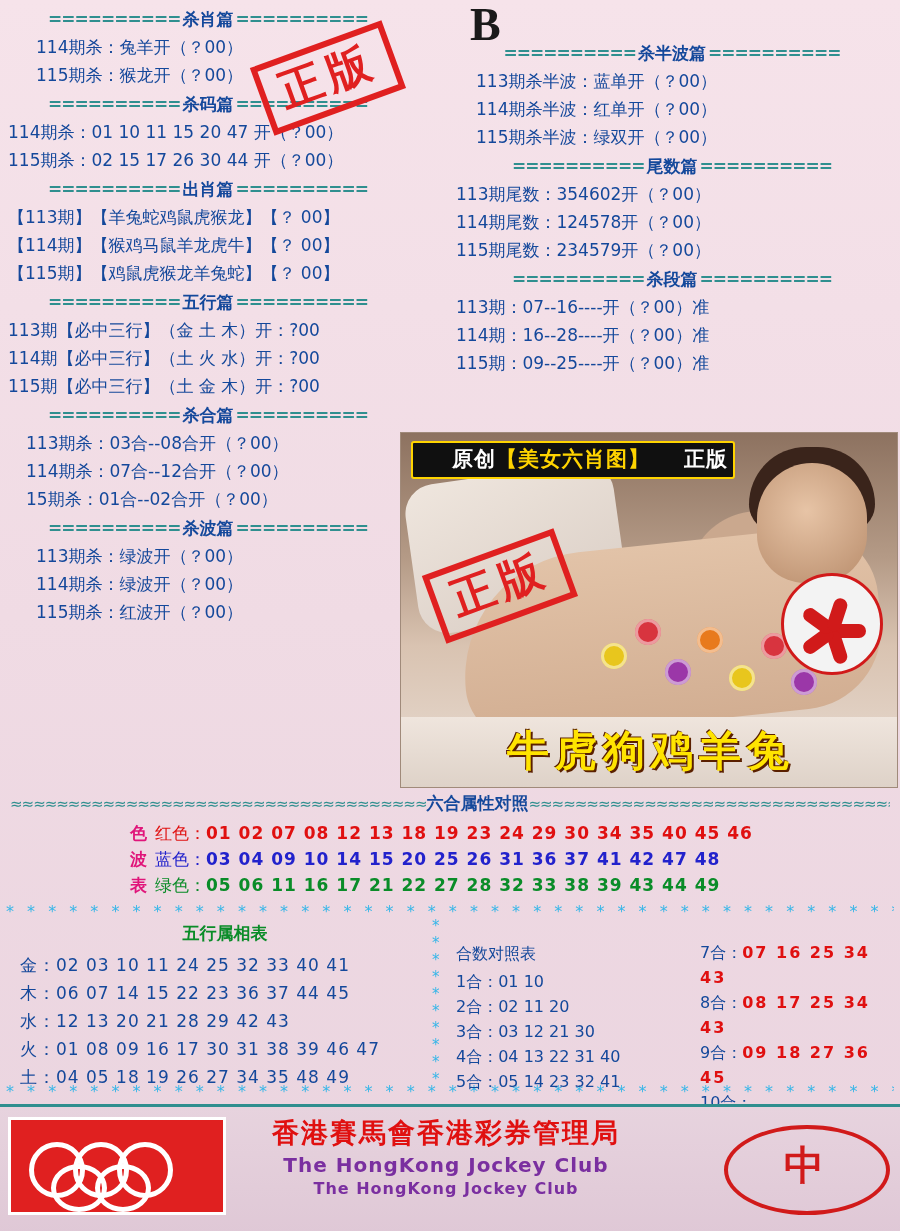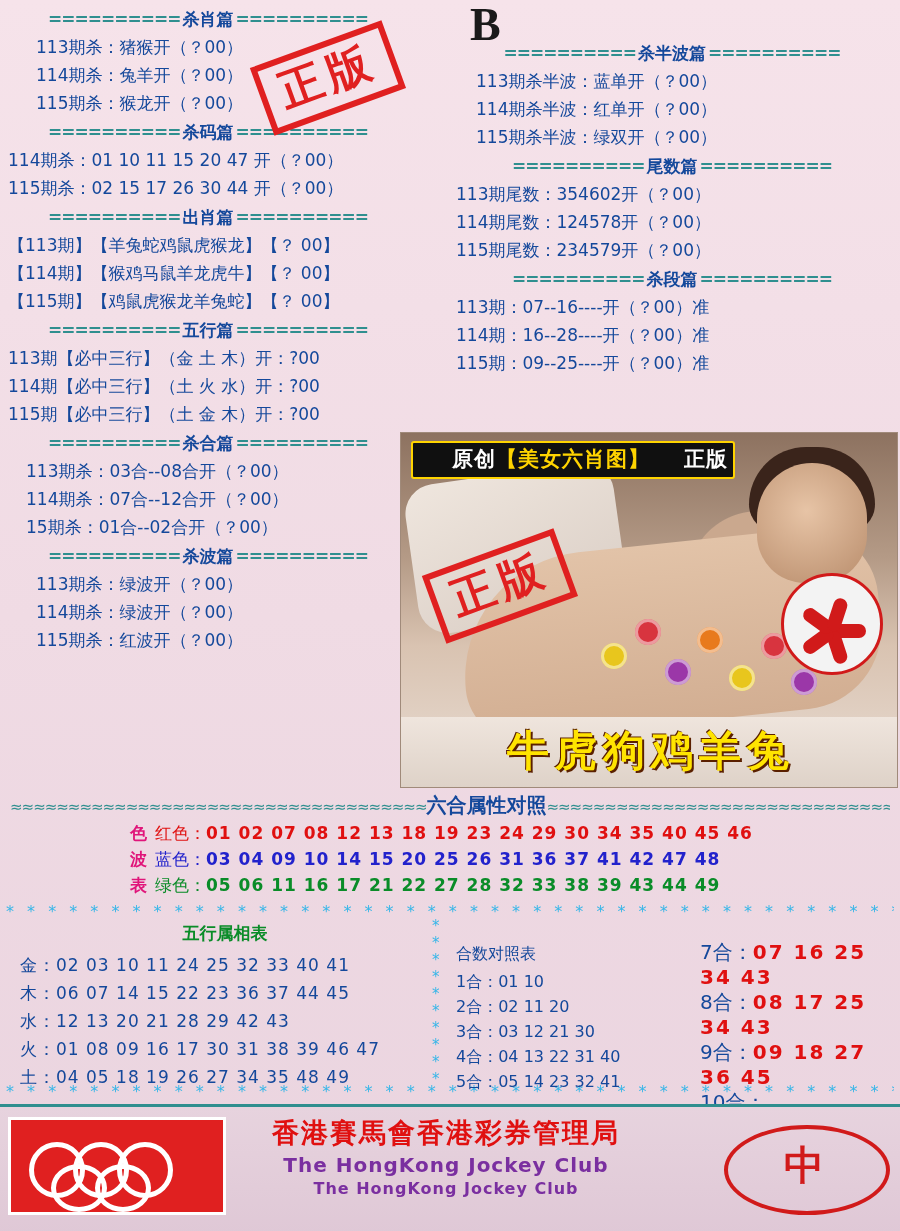--- a/index.html
+++ b/index.html
@@ -98,21 +98,21 @@
   }
   .photo .blanket{
     position:absolute;left:0;bottom:0;width:100%;height:70px;
     background:linear-gradient(180deg,#efe5dd,#ded2c8);
   }
   
   .attr-sep{
     position:absolute;left:10px;top:792px;width:880px;text-align:center;
     font-size:15px;color:#2f8f8f;white-space:nowrap;overflow:hidden;
   }
-  .attr-sep b{color:#14489b;font-size:20px;}
+  .attr-sep b{color:#14489b;font-size:17px;}
   .attr{position:absolute;left:130px;top:820px;font-size:17px;line-height:26px;}
   .attr .lbl{color:#e0157a;font-weight:bold;margin-right:8px;}
   .attr .nums{font-weight:bold;letter-spacing:1px;}
   .n-red{color:#e01010;}
   .n-blue{color:#2222cc;}
   .n-green{color:#0a8c28;}
   
   .stars{
     position:absolute;left:6px;top:902px;width:888px;color:#37b6e8;
     font-size:16px;letter-spacing:4px;white-space:nowrap;overflow:hidden;
@@ -120,21 +120,21 @@
   .stars.bot{top:1082px;}
   
   .wuxing{position:absolute;left:20px;top:922px;width:410px;}
   .wuxing .title{text-align:center;color:#0a8c28;font-size:17px;font-weight:bold;margin-bottom:6px;}
   .wuxing .r{font-size:17px;color:#14489b;line-height:28px;letter-spacing:1px;}
   .vstars{position:absolute;left:432px;top:918px;color:#37b6e8;font-size:15px;line-height:17px;}
   .hesu{position:absolute;left:456px;top:944px;width:250px;}
   .hesu .title{color:#14489b;font-size:16px;margin-bottom:4px;}
   .hesu .r{font-size:16px;color:#14489b;line-height:25px;}
   .hesu2{position:absolute;left:700px;top:940px;width:200px;}
-  .hesu2 .r{font-size:20px;color:#14489b;line-height:25px;}
+  .hesu2 .r{font-size:16px;color:#14489b;line-height:25px;}
   .hesu2 .rn{color:#e01010;font-weight:bold;letter-spacing:2px;}
   
   .footer{
     position:absolute;left:0;top:1104px;width:900px;height:127px;
     background:linear-gradient(180deg,#e7d3de,#dfc8d6);
     border-top:3px solid #2f8f8f;
   }
   .footer .lbox{
     position:absolute;left:8px;top:10px;width:212px;height:92px;
     background:#e02020;border:3px solid #ffffff;
@@ -165,21 +165,20 @@
 <body>
 
 <div class="page">
 
   <div class="bmark">B</div>
 
   <div class="col-left">
 
     <div class="block">
       <div class="hdr"><span class="sep">==========</span><span class="t">杀肖篇</span><span class="sep">==========</span></div>
-      <div class="row ind3">113期杀：猪猴开（？00）</div>
       <div class="row ind3">114期杀：兔羊开（？00）</div>
       <div class="row ind3">115期杀：猴龙开（？00）</div>
     </div>
 
     <div class="block">
       <div class="hdr"><span class="sep">==========</span><span class="t">杀码篇</span><span class="sep">==========</span></div>
       <div class="row">114期杀：01 10 11 15 20 47 开（？00）</div>
       <div class="row">115期杀：02 15 17 26 30 44 开（？00）</div>
     </div>
 

